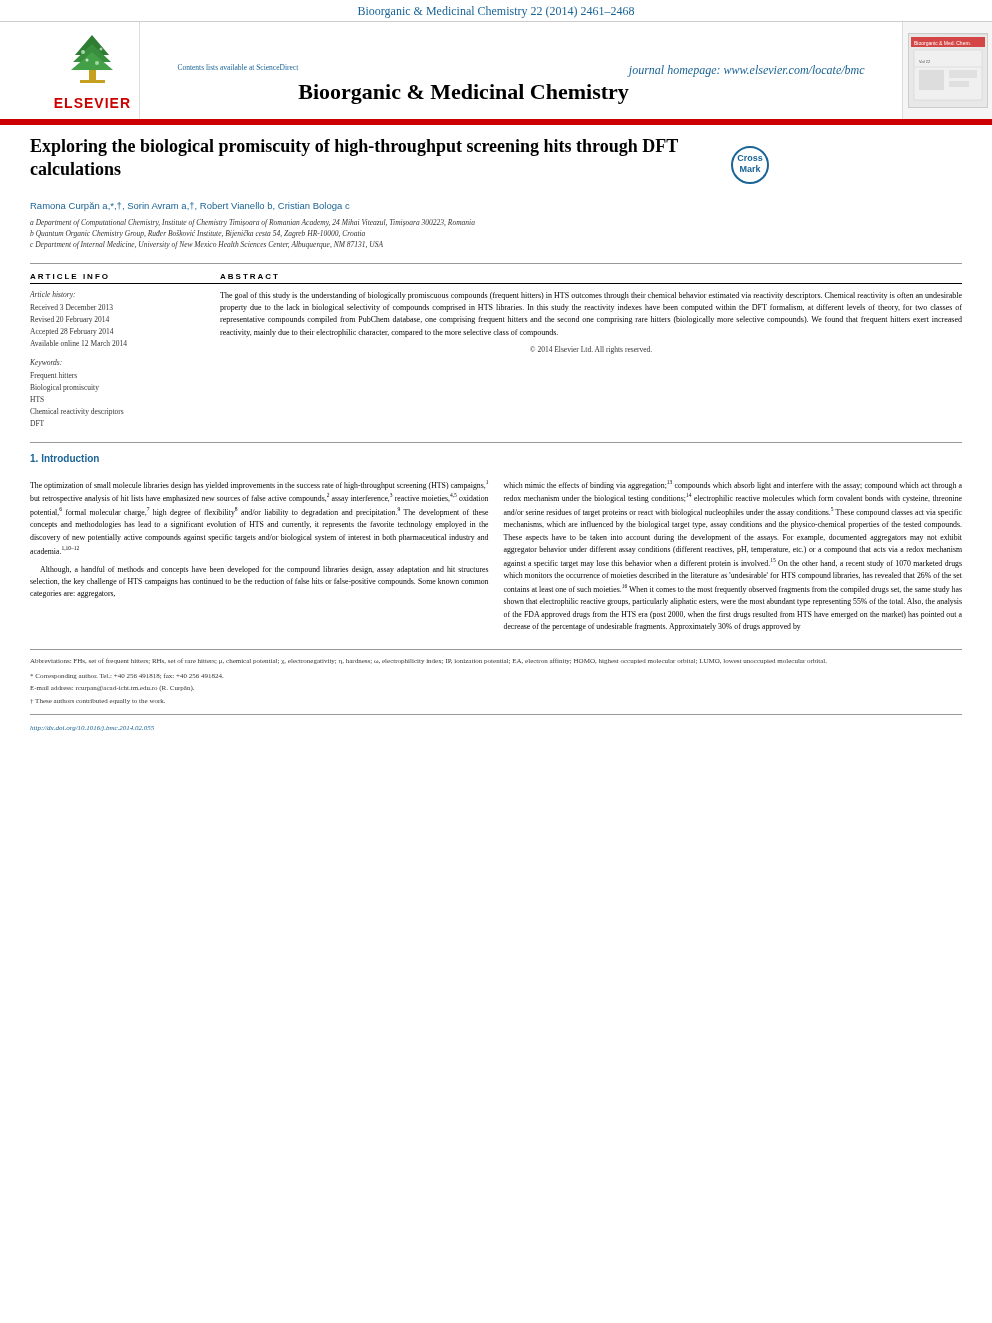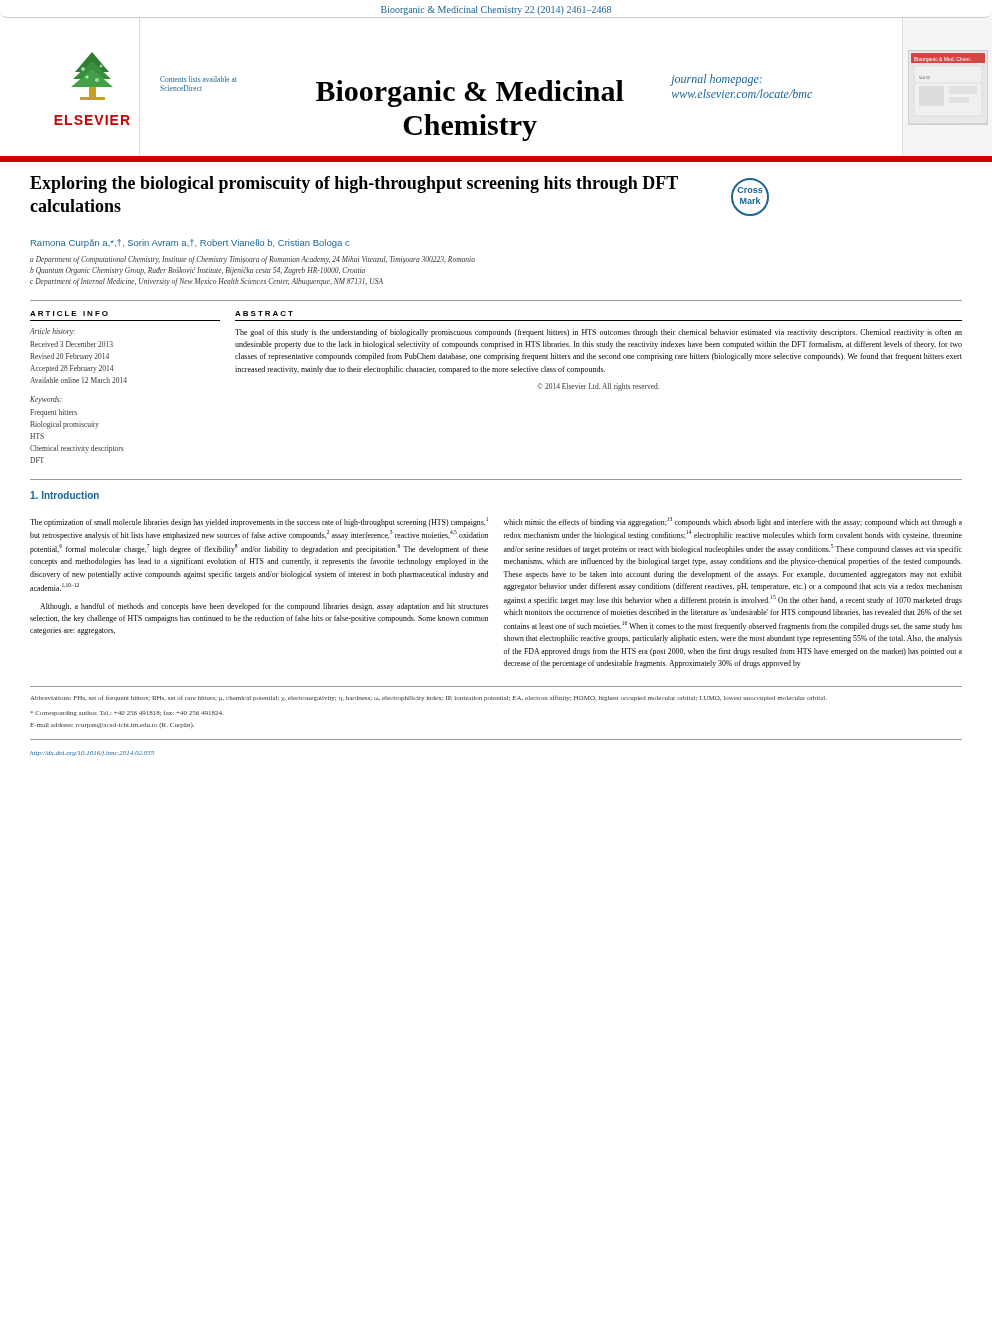--- a/index.html
+++ b/index.html
@@ -9,24 +9,23 @@
       font-size: 9px;
       color: #000;
       width: 992px;
       min-height: 1323px;
     }
 
     
     .journal-bar {
       text-align: center;
       padding: 4px 0 2px;
-      font-size: 10px;
+      font-size: 12px;
       color: #1a6496;
       border-bottom: 1px solid #ccc;
-      border-radius: 7px;
     }
 
     
     .header-container {
       display: flex;
       align-items: stretch;
       border-bottom: 2px solid #c00;
       margin-bottom: 0;
     }
 
@@ -73,21 +72,21 @@
       font-size: 7.5px;
       color: #555;
       margin-bottom: 6px;
     }
 
     .contents-link span {
       color: #1a6496;
     }
 
     .journal-title {
-      font-size: 30px;
+      font-size: 22px;
       font-weight: bold;
       color: #000;
       font-family: 'Times New Roman', serif;
       text-align: center;
       margin-bottom: 6px;
       margin-top: 48px;
     }
 
     .journal-homepage {
       font-size: 12px;
@@ -165,21 +164,20 @@
       font-size: 7.5px;
       font-style: italic;
       color: #333;
       line-height: 1.5;
       margin-bottom: 12px;
     }
 
     
     .article-body {
       display: flex;
-      gap: 15px;
       margin-bottom: 12px;
     }
 
     .article-info {
       width: 190px;
       flex-shrink: 0;
     }
 
     .section-heading {
       font-size: 8px;
@@ -379,21 +377,21 @@
         <rect x="40" y="46" width="20" height="6" fill="#e0e0e0"></rect>
       </svg>
     </div>
   </div>
 </div>
 
 <div class="red-line"></div>
 
 <div class="paper-content">
 
-  <div style="display:flex; align-items:flex-start; margin-bottom:8px;">
+  <div style="display:flex; align-items:center; margin-bottom:8px;">
     <h1 class="paper-title">Exploring the biological promiscuity of high-throughput screening hits through DFT calculations</h1>
     <div class="crossmark">
       <svg class="crossmark-icon" viewBox="0 0 40 40" xmlns="http://www.w3.org/2000/svg">
         <circle cx="20" cy="20" r="18" fill="none" stroke="#1a6496" stroke-width="2"></circle>
         <text x="20" y="16" text-anchor="middle" font-size="9" fill="#1a6496" font-family="Arial" font-weight="bold">Cross</text>
         <text x="20" y="27" text-anchor="middle" font-size="9" fill="#1a6496" font-family="Arial" font-weight="bold">Mark</text>
       </svg>
     </div>
   </div>
 
@@ -456,17 +454,18 @@
       </div>
     </div>
   </div>
 
   <div class="footer-notes">
     <div class="footnote-abbrev">Abbreviations: FHs, set of frequent hitters; RHs, set of rare hitters; μ, chemical potential; χ, electronegativity; η, hardness; ω, electrophilicity index; IP, ionization potential; EA, electron affinity; HOMO, highest occupied molecular orbital; LUMO, lowest unoccupied molecular orbital.</div>
     <div class="footnote-star">* Corresponding author. Tel.: +40 256 491818; fax: +40 256 491824.</div>
     <div class="footnote-star">
       <span>E-mail address: rcurpan@acad-icht.tm.edu.ro (R. Curpăn).</span>
     </div>
+    <div class="footnote-star">† These authors contributed equally to the work.</div>
     <hr class="divider">
     <div class="footer-doi">http://dx.doi.org/10.1016/j.bmc.2014.02.055</div>
   </div>
 
 </div>
 
 </body></html>

